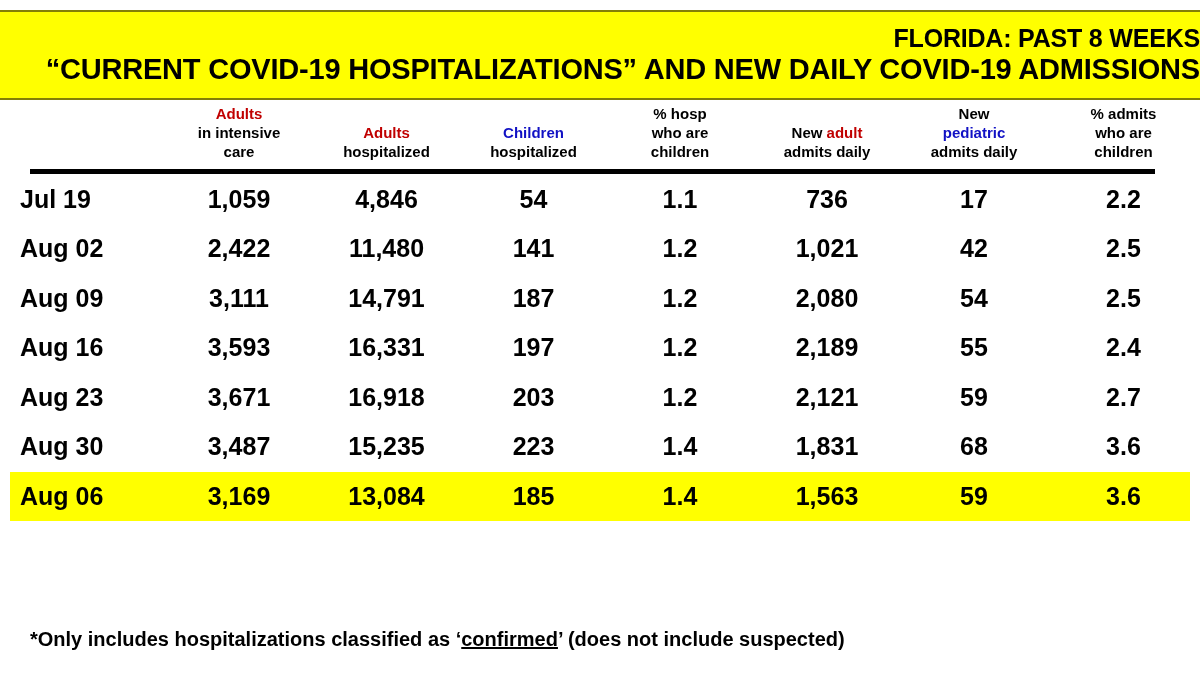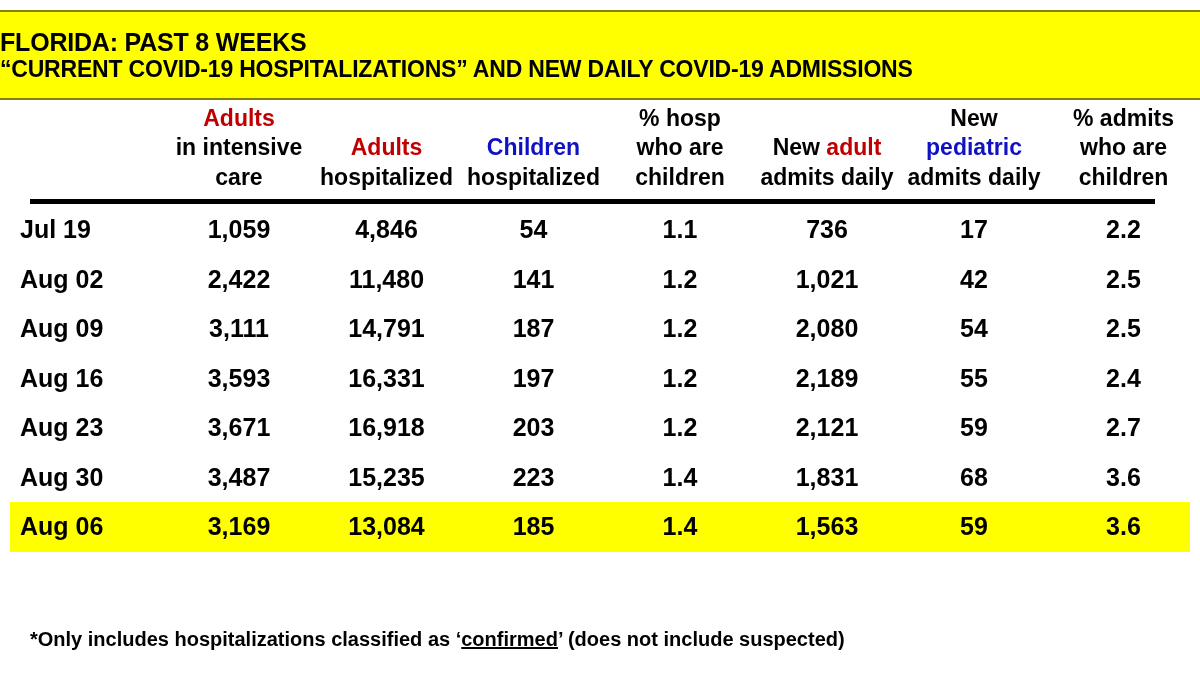--- a/index.html
+++ b/index.html
@@ -28,33 +28,33 @@
     left: 0;
     top: 10px;
     width: 1200px;
     height: 90px;
     background: #ffff00;
     border-top: 2px solid #847f06;
     border-bottom: 2px solid #847f06;
     box-sizing: border-box;
     display: flex;
     flex-direction: column;
-    align-items: flex-start;
+    align-items: flex-end;
     justify-content: center;
     text-align: center;
   }
   #title-banner .tline {
     font-weight: bold;
     color: #000000;
     letter-spacing: -0.2px;
     line-height: 1.14;
     white-space: nowrap;
   }
   #title-line-1 { font-size: 25px; }
-  #title-line-2 { font-size: 23px; }
+  #title-line-2 { font-size: 29px; }
 
   
   #data-table {
     position: absolute;
     left: 0;
     top: 104px;
     width: 1200px;
     border-collapse: collapse;
     table-layout: fixed;
   }
@@ -63,21 +63,21 @@
   #data-table col.c-d2     { width: 147px; }
   #data-table col.c-d3     { width: 147px; }
   #data-table col.c-d4     { width: 146px; }
   #data-table col.c-d5     { width: 148px; }
   #data-table col.c-d6     { width: 146px; }
   #data-table col.c-d7     { width: 153px; }
 
   #data-table thead th {
     vertical-align: bottom;
     padding: 0 2px 6px 2px;
-    font-size: 23px;
+    font-size: 15px;
     font-weight: bold;
     line-height: 1.28;
     text-align: center;
     color: #000000;
     white-space: nowrap;
   }
   #data-table thead th.hdr-date { text-align: left; padding-left: 28px; }
   .hdr-red  { color: #c00000; }
   .hdr-blue { color: #1111c4; }
 

